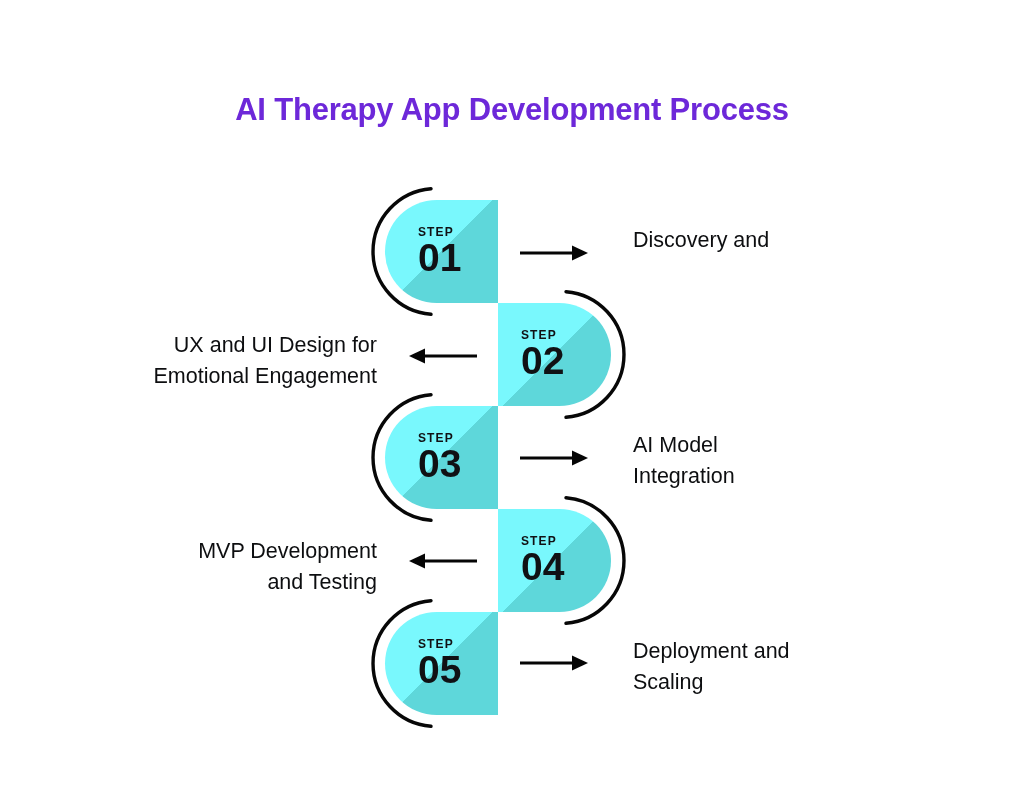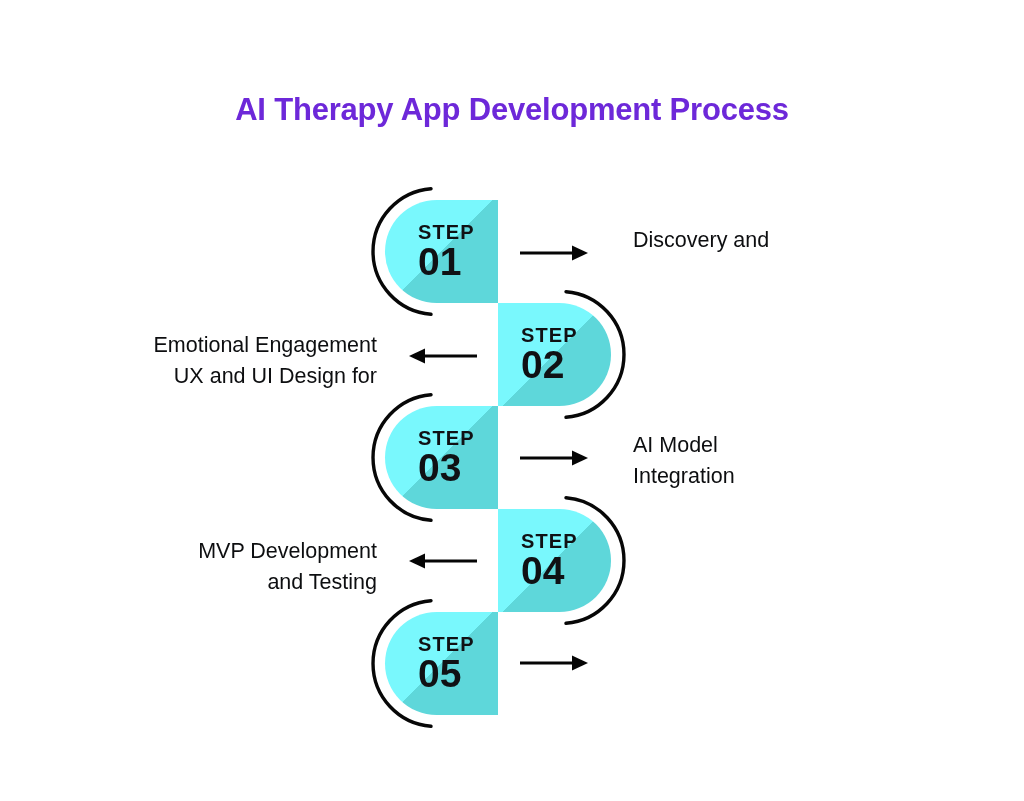--- a/index.html
+++ b/index.html
@@ -14,21 +14,21 @@
     font-size:31px;font-weight:800;letter-spacing:-0.2px;color:#6d28d9;
   }
   
   .pill{
     width:113px;height:103px;display:flex;flex-direction:column;
     justify-content:center;box-sizing:border-box;
     background:linear-gradient(135deg, var(--cyan,#79F8FD) 50%, var(--teal,#5ED7DA) 50%);
   }
   .pill.round-left{border-radius:51.5px 0 0 51.5px;padding-left:33px;}
   .pill.round-right{border-radius:0 51.5px 51.5px 0;padding-left:23px;}
-  .step-word{font-size:20px;font-weight:600;letter-spacing:1.1px;color:#101114;line-height:1;}
+  .step-word{font-size:12px;font-weight:600;letter-spacing:1.1px;color:#101114;line-height:1;}
   .step-number{font-size:39px;font-weight:800;color:#101114;line-height:1;}
   
   .label{font-size:21.5px;line-height:30.5px;font-weight:500;color:#0d0e10;}
   .label.right-side{left:633px;width:310px;text-align:left;}
   .label.left-side{left:80px;width:297px;text-align:right;}
   
   svg{display:block;}
   .arc path{fill:none;stroke:#070707;stroke-width:3.4;stroke-linecap:round;}
   .arrow line{stroke:#050505;stroke-width:3;}
   .arrow polygon{fill:#050505;}
@@ -62,22 +62,22 @@
   </svg>
   <div class="abs pill round-right" style="left:498px;top:303px;">
     <div class="step-word">STEP</div>
     <div class="step-number">02</div>
   </div>
   <svg class="abs arrow" style="left:407px;top:347px;" width="72" height="18">
     <line x1="70" y1="9" x2="18" y2="9"></line>
       <polygon points="18,1.5 2,9 18,16.5"></polygon>
   </svg>
   <div class="abs label left-side" style="top:330px;">
+    <div>UX and UI Design for</div>
     <div>Emotional Engagement</div>
-    <div>UX and UI Design for</div>
   </div>
 
   <svg class="abs arc" style="left:368px;top:390px;" width="70" height="136">
     <path d="M 63 4.7 A 63 63 0 0 0 63 130.3"></path>
   </svg>
   <div class="abs pill round-left" style="left:385px;top:406px;">
     <div class="step-word">STEP</div>
     <div class="step-number">03</div>
   </div>
   <svg class="abs arrow" style="left:518px;top:449px;" width="72" height="18">
@@ -109,14 +109,18 @@
     <path d="M 63 4.7 A 63 63 0 0 0 63 130.3"></path>
   </svg>
   <div class="abs pill round-left" style="left:385px;top:612px;">
     <div class="step-word">STEP</div>
     <div class="step-number">05</div>
   </div>
   <svg class="abs arrow" style="left:518px;top:654px;" width="72" height="18">
     <line x1="2" y1="9" x2="54" y2="9"></line>
       <polygon points="54,1.5 70,9 54,16.5"></polygon>
   </svg>
+  <div class="abs label right-side" style="top:636px;">
+    <div>Deployment and</div>
+    <div>Scaling</div>
+  </div>
 
 </div>
 
 </body></html>

